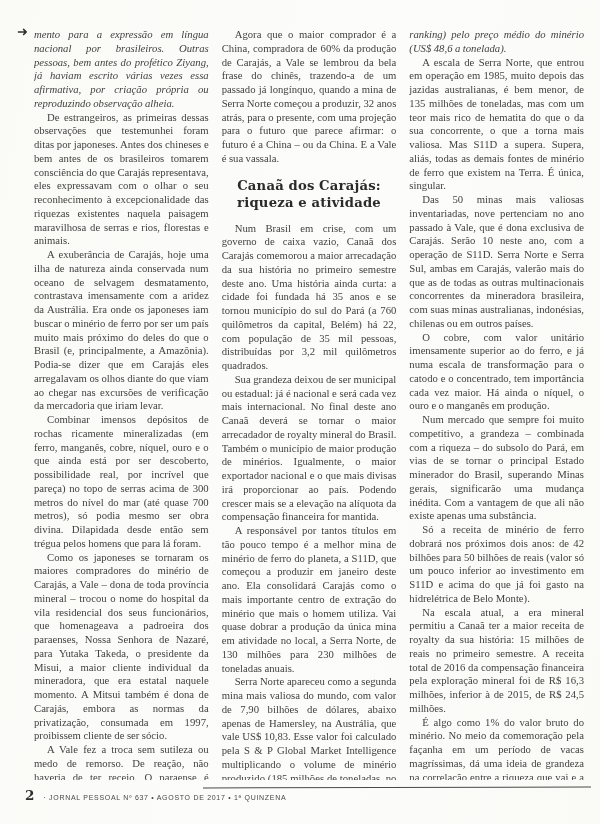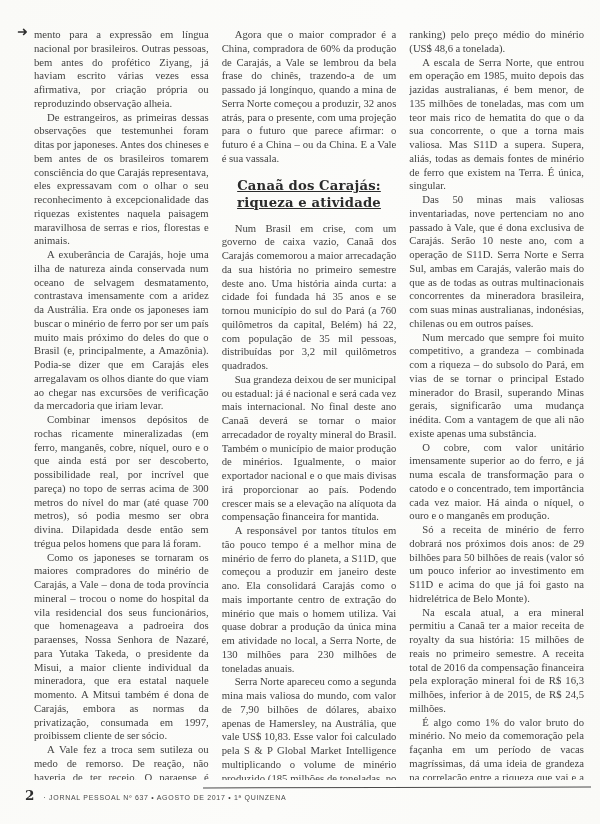--- a/index.html
+++ b/index.html
@@ -35,31 +35,30 @@
     line-height: 13.75px;
     text-align: justify;
     hyphens: auto;
     -webkit-hyphens: auto;
     word-spacing: -0.2px;
   }
   .col p {
     margin: 0;
     text-indent: 13px;
   }
-  .col p.noindent { text-indent: 0; }
+  .col p.noindent { text-indent: 0; font-style: italic; }
   .section-heading {
     margin: 11px 0 11px 0;
     font-family: "DejaVu Serif", serif;
     font-weight: bold;
     font-size: 13.2px;
     line-height: 17px;
     text-align: center;
     color: #2b2b2b;
     letter-spacing: 0.2px;
-    text-decoration: underline;
   }
   .footer-rule {
     position: absolute;
     left: 203px; right: 9px; top: 787px;
     height: 0;
     border-top: 1.6px solid #4a4a4a;
     transform: rotate(-0.15deg);
   }
   .footer {
     position: absolute;
@@ -108,23 +107,23 @@
       <p>Num Brasil em crise, com um governo de caixa vazio, Canaã dos Carajás comemorou a maior arrecadação da sua história no primeiro semestre deste ano. Uma história ainda curta: a cidade foi fundada há 35 anos e se tornou município do sul do Pará (a 760 quilômetros da capital, Belém) há 22, com população de 35 mil pessoas, distribuídas por 3,2 mil quilômetros quadrados.</p>
       <p>Sua grandeza deixou de ser municipal ou estadual: já é nacional e será cada vez mais internacional. No final deste ano Canaã deverá se tornar o maior arrecadador de royalty mineral do Brasil. Também o município de maior produção de minérios. Igualmente, o maior exportador nacional e o que mais divisas irá proporcionar ao país. Podendo crescer mais se a elevação na alíquota da compensação financeira for mantida.</p>
       <p>A responsável por tantos títulos em tão pouco tempo é a melhor mina de minério de ferro do planeta, a S11D, que começou a produzir em janeiro deste ano. Ela consolidará Carajás como o mais importante centro de extração do minério que mais o homem utiliza. Vai quase dobrar a produção da única mina em atividade no local, a Serra Norte, de 130 milhões para 230 milhões de toneladas anuais.</p>
       <p>Serra Norte apareceu como a segunda mina mais valiosa do mundo, com valor de 7,90 bilhões de dólares, abaixo apenas de Hamersley, na Austrália, que vale US$ 10,83. Esse valor foi calculado pela S &amp; P Global Market Intelligence multiplicando o volume de minério produzido (185 milhões de toneladas, no caso da mina australiana da BHP, líder do</p>
     </div>
 
     <div class="col">
       <p class="noindent">ranking) pelo preço médio do minério (US$ 48,6 a tonelada).</p>
       <p>A escala de Serra Norte, que entrou em operação em 1985, muito depois das jazidas australianas, é bem menor, de 135 milhões de toneladas, mas com um teor mais rico de hematita do que o da sua concorrente, o que a torna mais valiosa. Mas S11D a supera. Supera, aliás, todas as demais fontes de minério de ferro que existem na Terra. É única, singular.</p>
       <p>Das 50 minas mais valiosas inventariadas, nove pertenciam no ano passado à Vale, que é dona exclusiva de Carajás. Serão 10 neste ano, com a operação de S11D. Serra Norte e Serra Sul, ambas em Carajás, valerão mais do que as de todas as outras multinacionais concorrentes da mineradora brasileira, com suas minas australianas, indonésias, chilenas ou em outros países.</p>
+      <p>O cobre, com valor unitário imensamente superior ao do ferro, e já numa escala de transformação para o catodo e o concentrado, tem importância cada vez maior. Há ainda o níquel, o ouro e o manganês em produção.</p>
       <p>Num mercado que sempre foi muito competitivo, a grandeza – combinada com a riqueza – do subsolo do Pará, em vias de se tornar o principal Estado minerador do Brasil, superando Minas gerais, significarão uma mudança inédita. Com a vantagem de que ali não existe apenas uma substância.</p>
-      <p>O cobre, com valor unitário imensamente superior ao do ferro, e já numa escala de transformação para o catodo e o concentrado, tem importância cada vez maior. Há ainda o níquel, o ouro e o manganês em produção.</p>
-      <p>Só a receita de minério de ferro dobrará nos próximos dois anos: de 29 bilhões para 50 bilhões de reais (valor só um pouco inferior ao investimento em S11D e acima do que já foi gasto na hidrelétrica de Belo Monte).</p>
+      <p>Só a receita de minério de ferro dobrará nos próximos dois anos: de 42 bilhões para 50 bilhões de reais (valor só um pouco inferior ao investimento em S11D e acima do que já foi gasto na hidrelétrica de Belo Monte).</p>
       <p>Na escala atual, a era mineral permitiu a Canaã ter a maior receita de royalty da sua história: 15 milhões de reais no primeiro semestre. A receita total de 2016 da compensação financeira pela exploração mineral foi de R$ 16,3 milhões, inferior à de 2015, de R$ 24,5 milhões.</p>
       <p>É algo como 1% do valor bruto do minério. No meio da comemoração pela façanha em um período de vacas magríssimas, dá uma ideia de grandeza na correlação entre a riqueza que vai e a riqueza que fica.</p>
     </div>
 
   </div>
 
   <div class="footer-rule"></div>
 
   <div class="footer">
     <span class="page-number">2</span>

